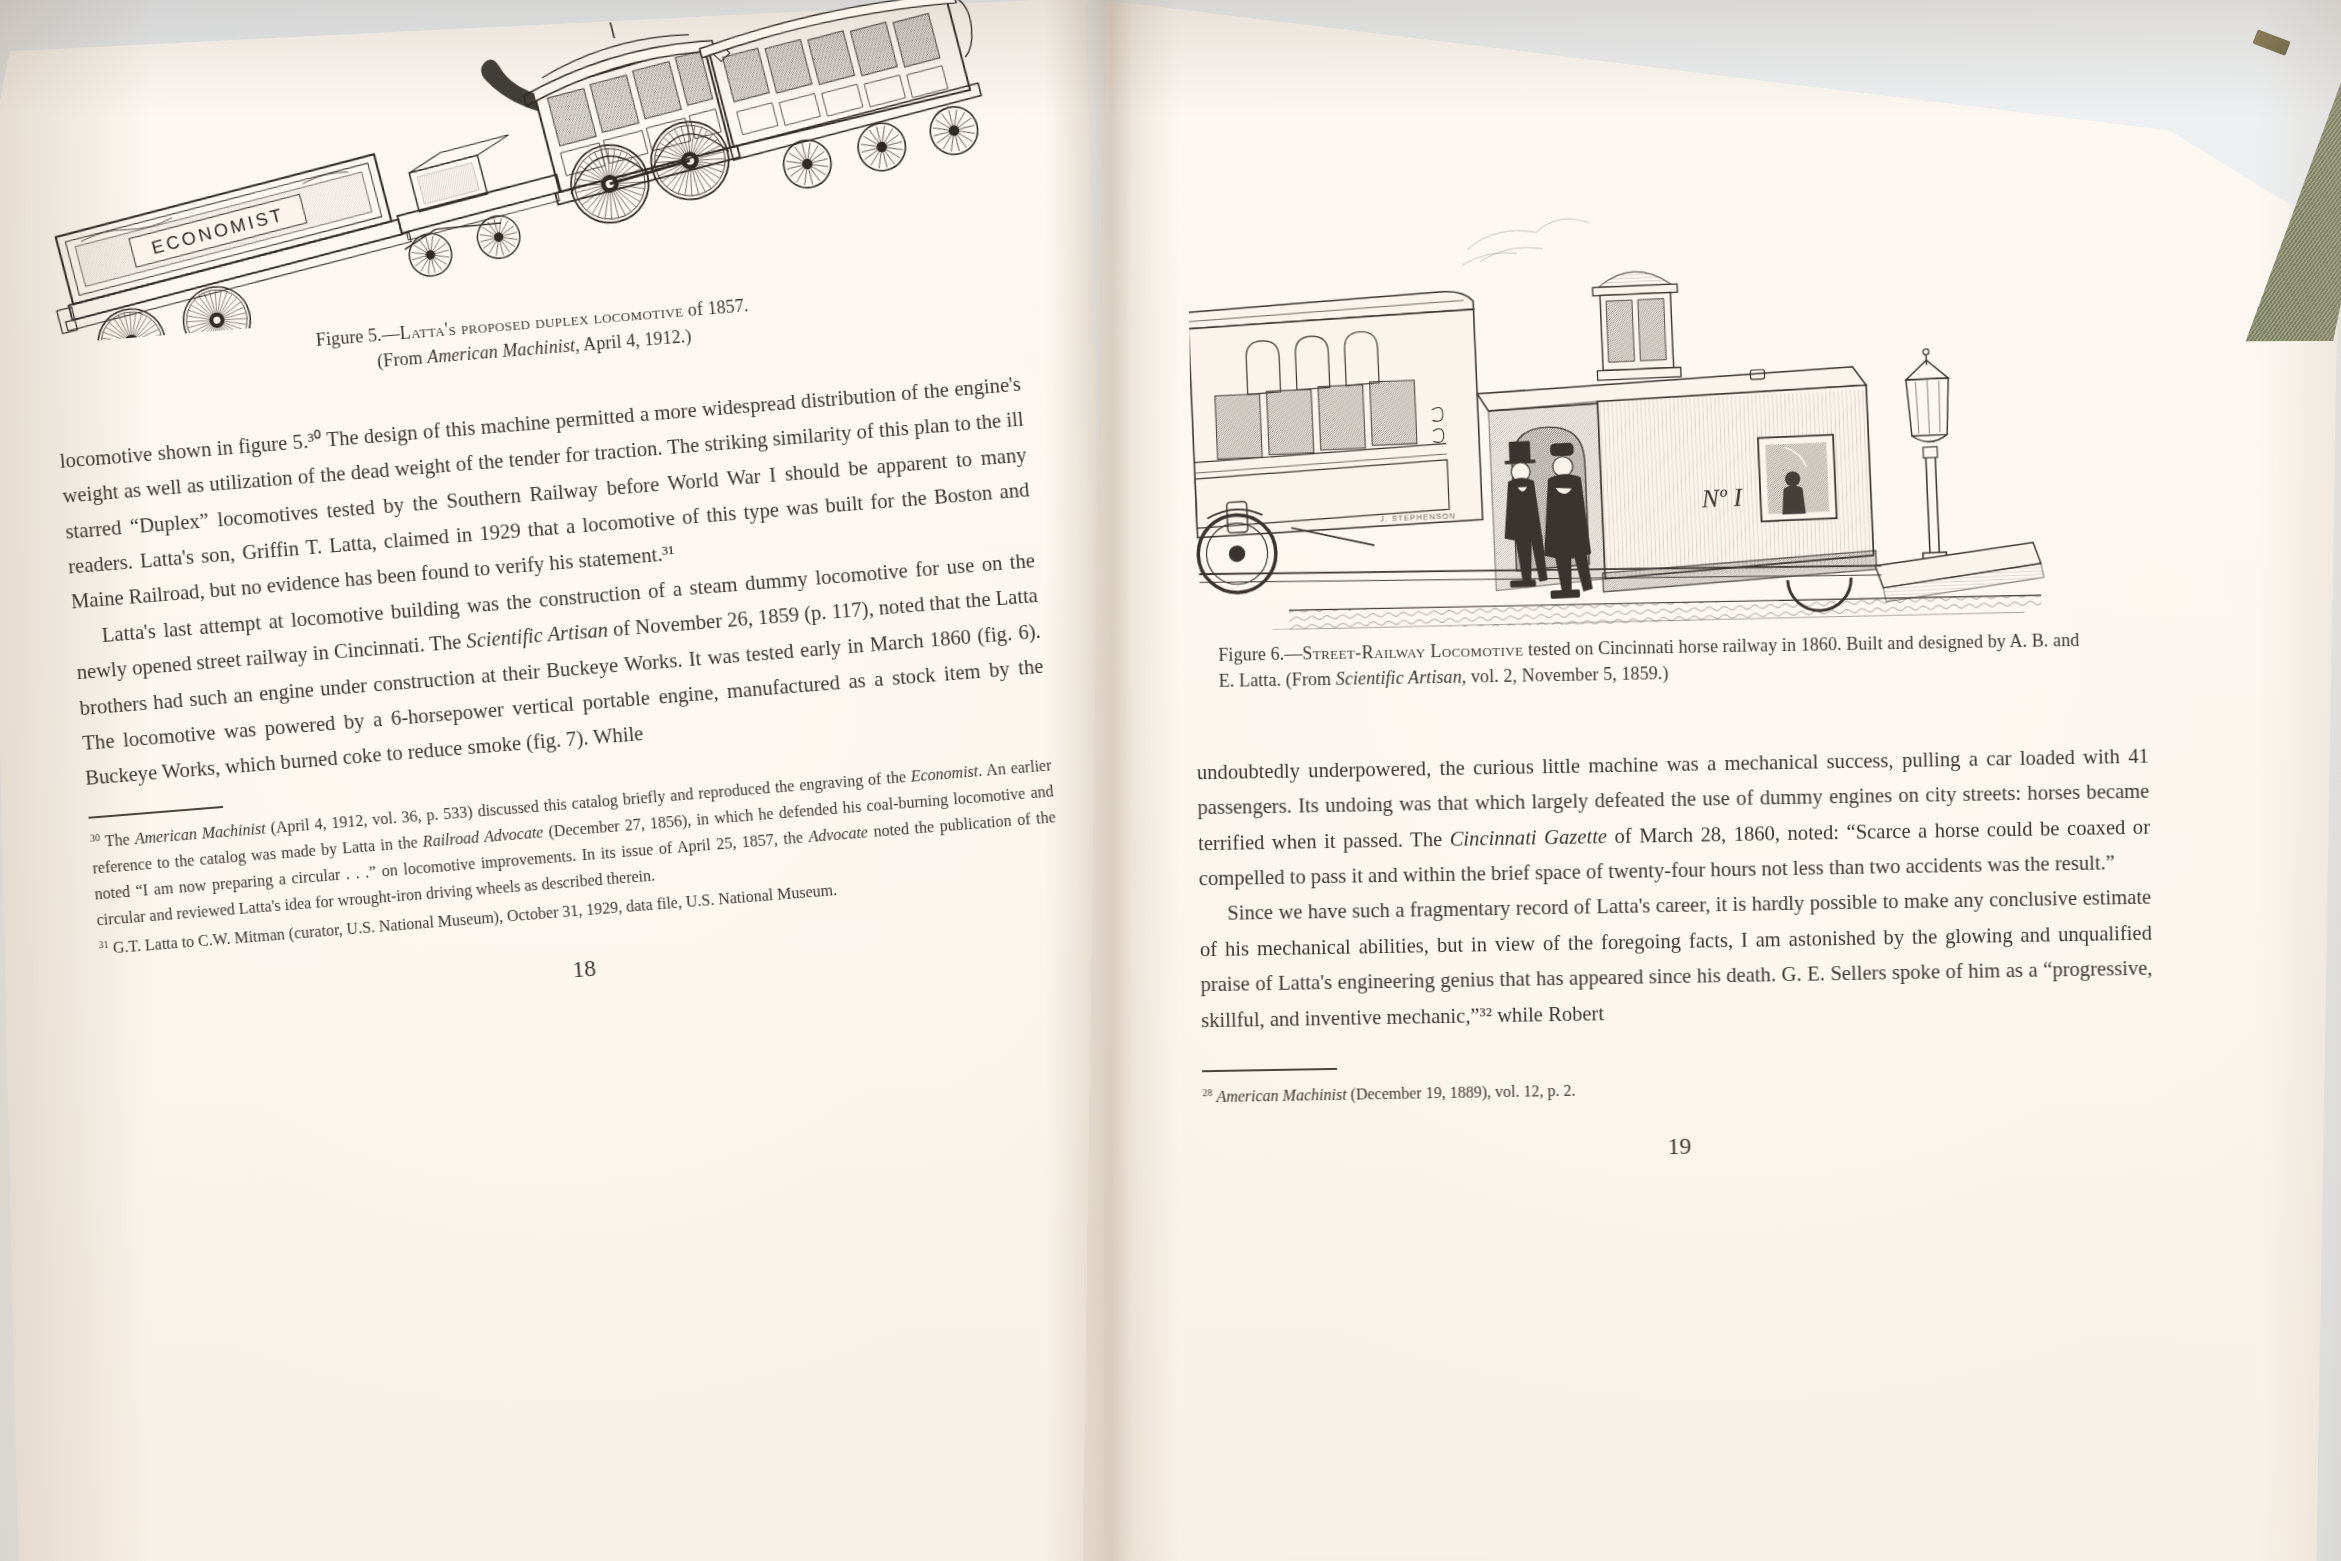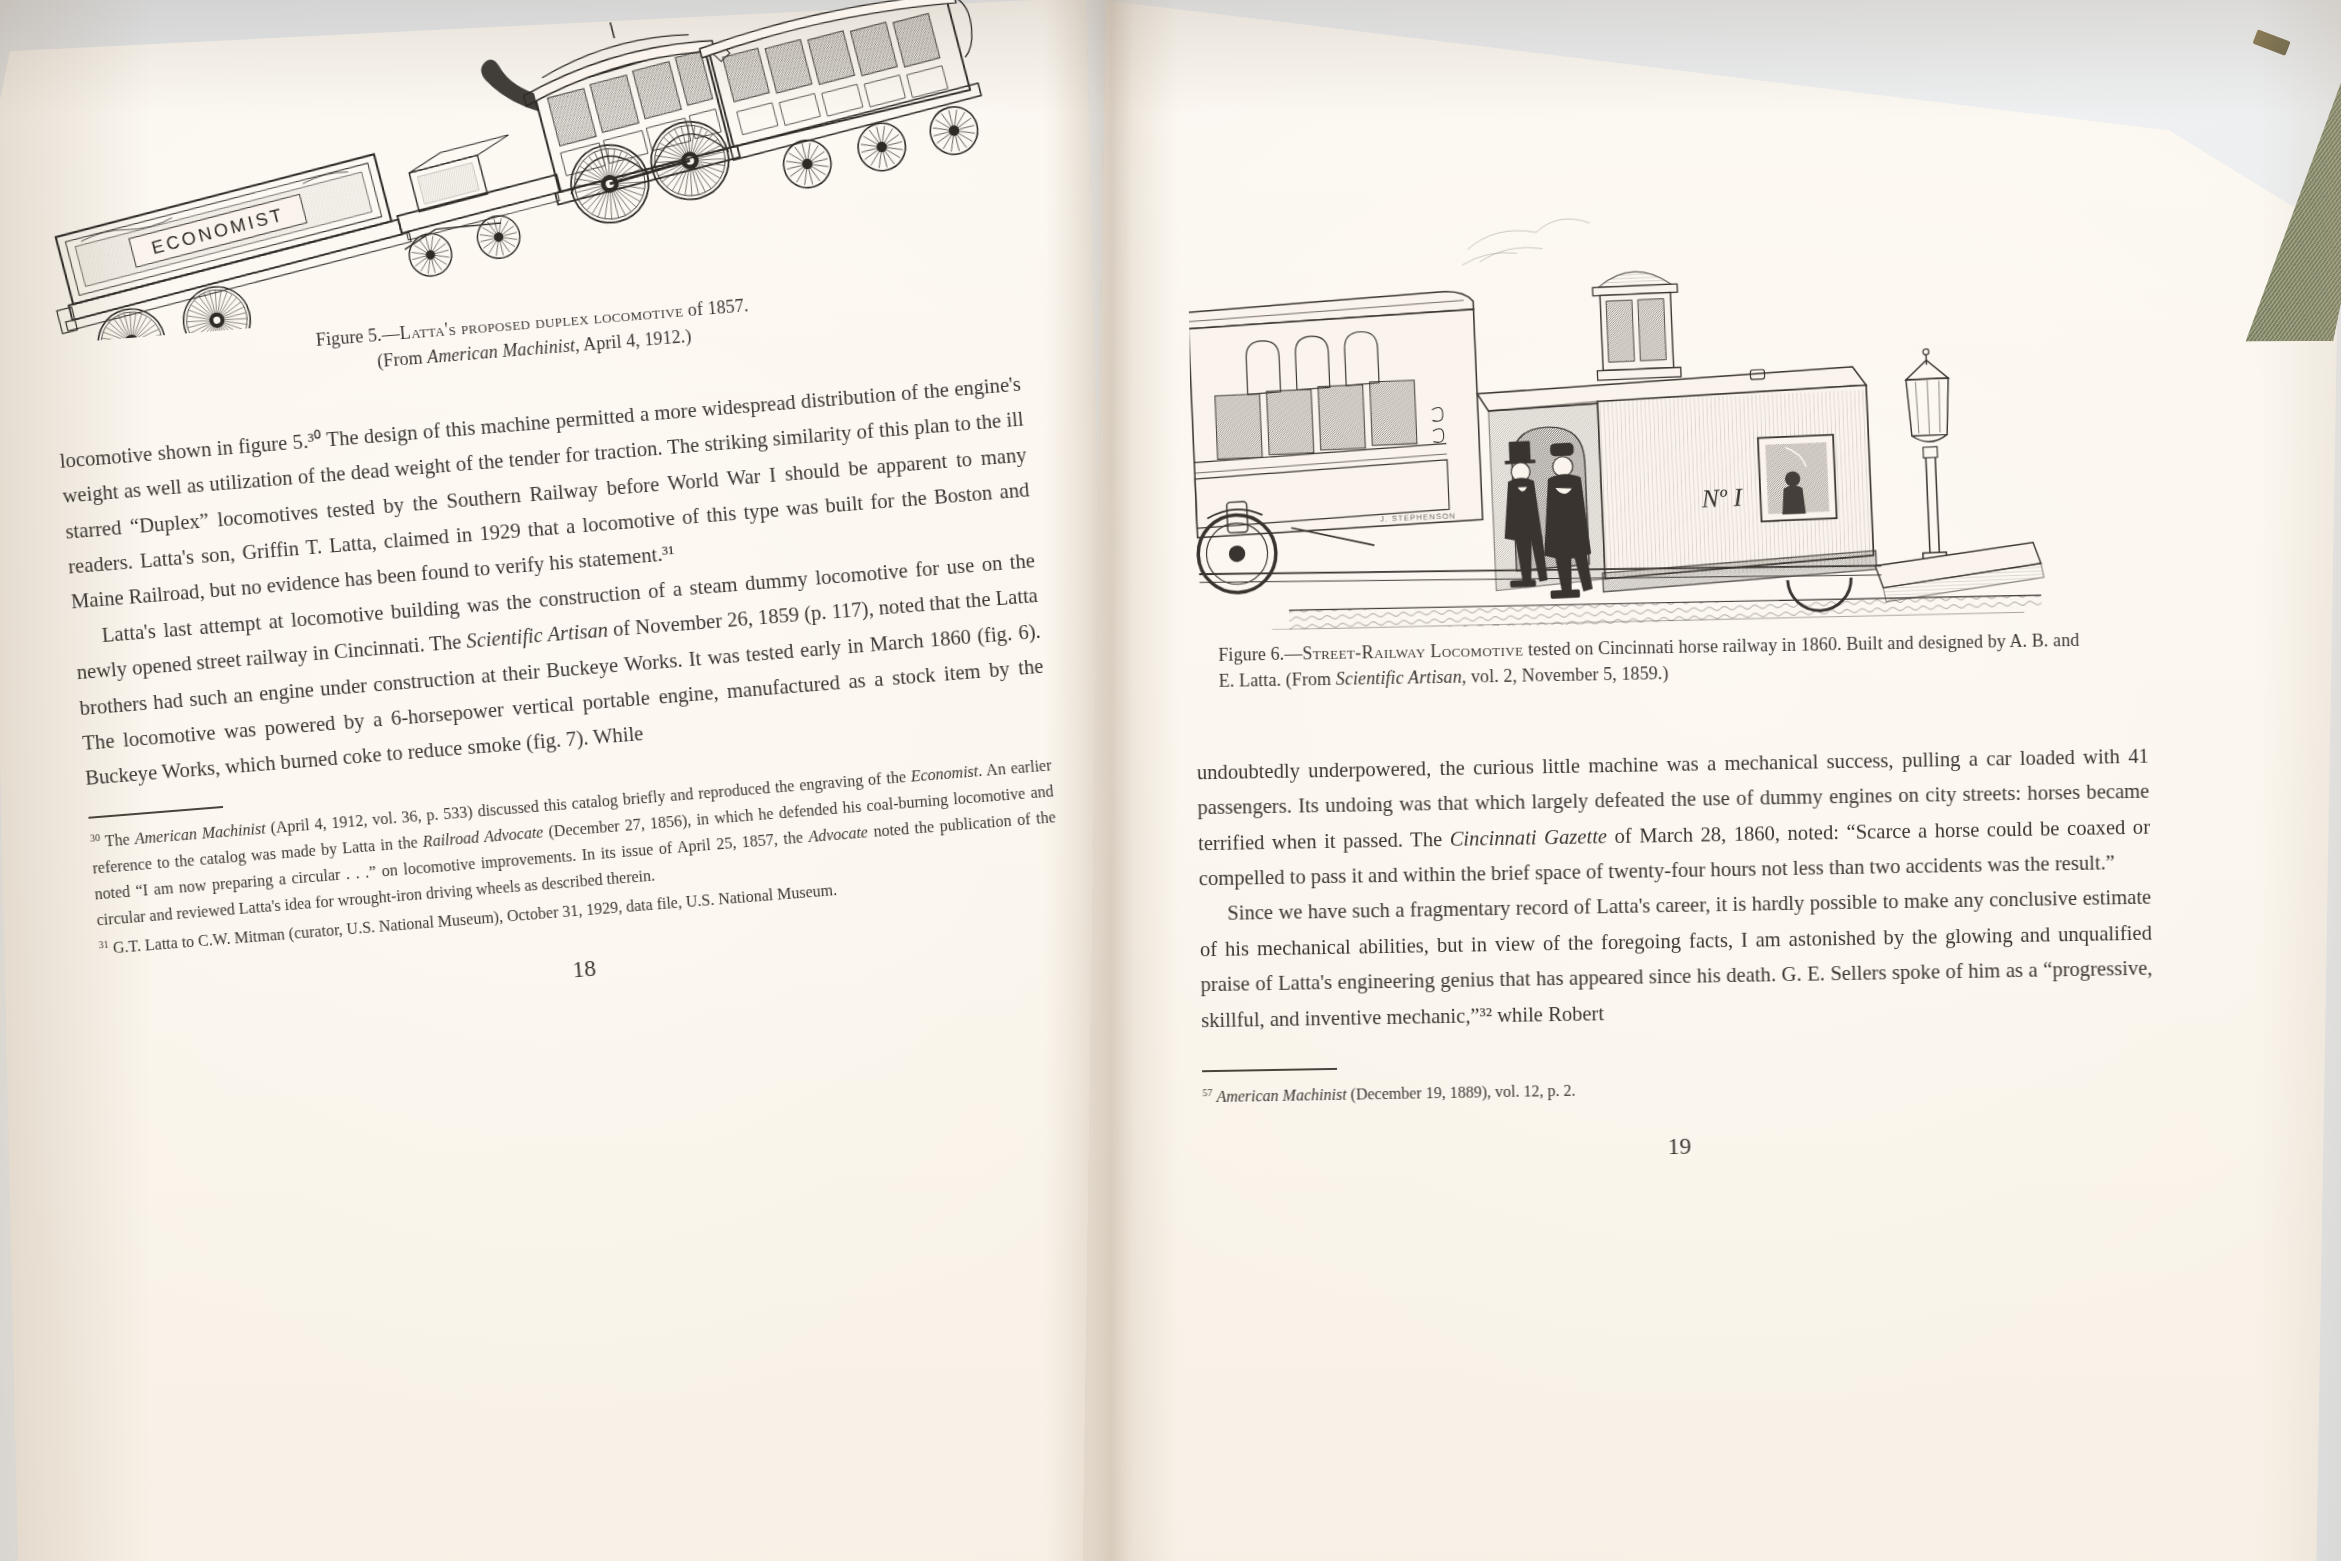--- a/index.html
+++ b/index.html
@@ -608,21 +608,21 @@
         <span>Figure 6.</span><span>—</span><span class="smallcaps">Street-Railway Locomotive</span><span> tested on Cincinnati horse railway in 1860. Built and designed by A. B. and E. Latta. (From </span><span class="ital">Scientific Artisan</span><span>, vol. 2, November 5, 1859.)</span>
       </div>
 
       <div class="body-text">
         <p><span>undoubtedly underpowered, the curious little machine was a mechanical success, pulling a car loaded with 41 passengers. Its undoing was that which largely defeated the use of dummy engines on city streets: horses became terrified when it passed. The </span><span class="ital">Cincinnati Gazette</span><span> of March 28, 1860, noted: “Scarce a horse could be coaxed or compelled to pass it and within the brief space of twenty-four hours not less than two accidents was the result.”</span></p>
         <p class="indent">Since we have such a fragmentary record of Latta's career, it is hardly possible to make any conclusive estimate of his mechanical abilities, but in view of the foregoing facts, I am astonished by the glowing and unqualified praise of Latta's engineering genius that has appeared since his death. G. E. Sellers spoke of him as a “progressive, skillful, and inventive mechanic,”³² while Robert</p>
       </div>
 
       <div class="footnotes">
         <div class="fn-rule"></div>
-        <p><sup class="fn">57</sup><span> </span><span class="ital">American Machinist</span><span> (December 19, 1889), vol. 12, p. 2.</span></p>
+        <p><sup class="fn">28</sup><span> </span><span class="ital">American Machinist</span><span> (December 19, 1889), vol. 12, p. 2.</span></p>
       </div>
 
       <div class="folio">19</div>
     </div>
 
   </div>
 </div>
 
 
 </body></html>

